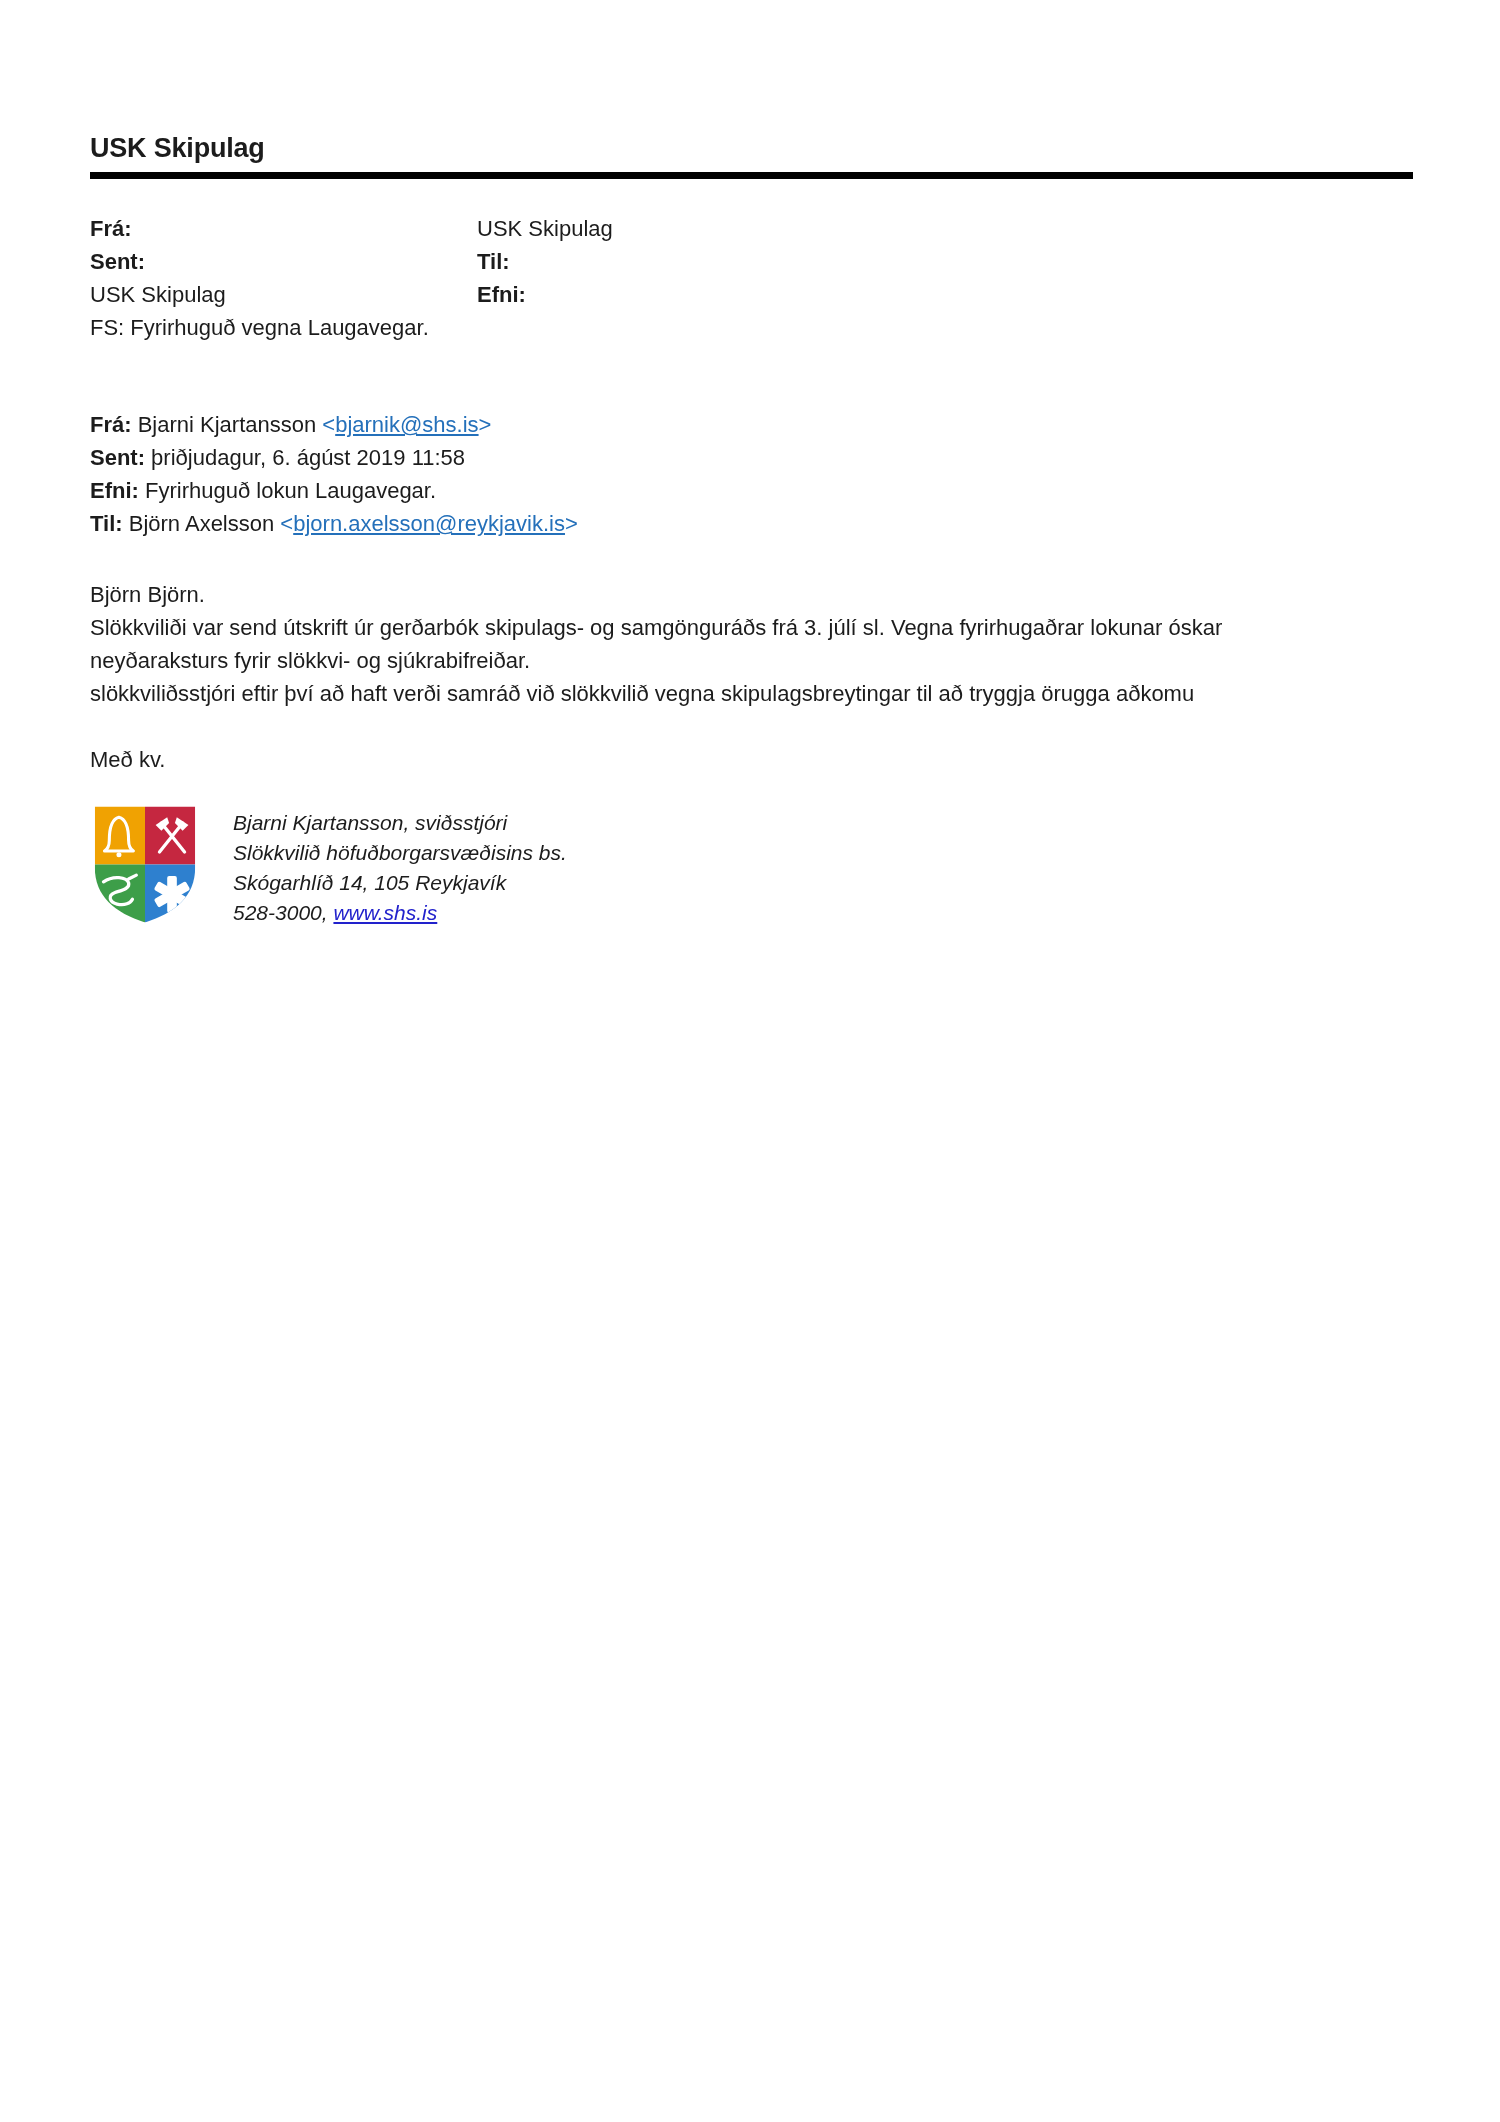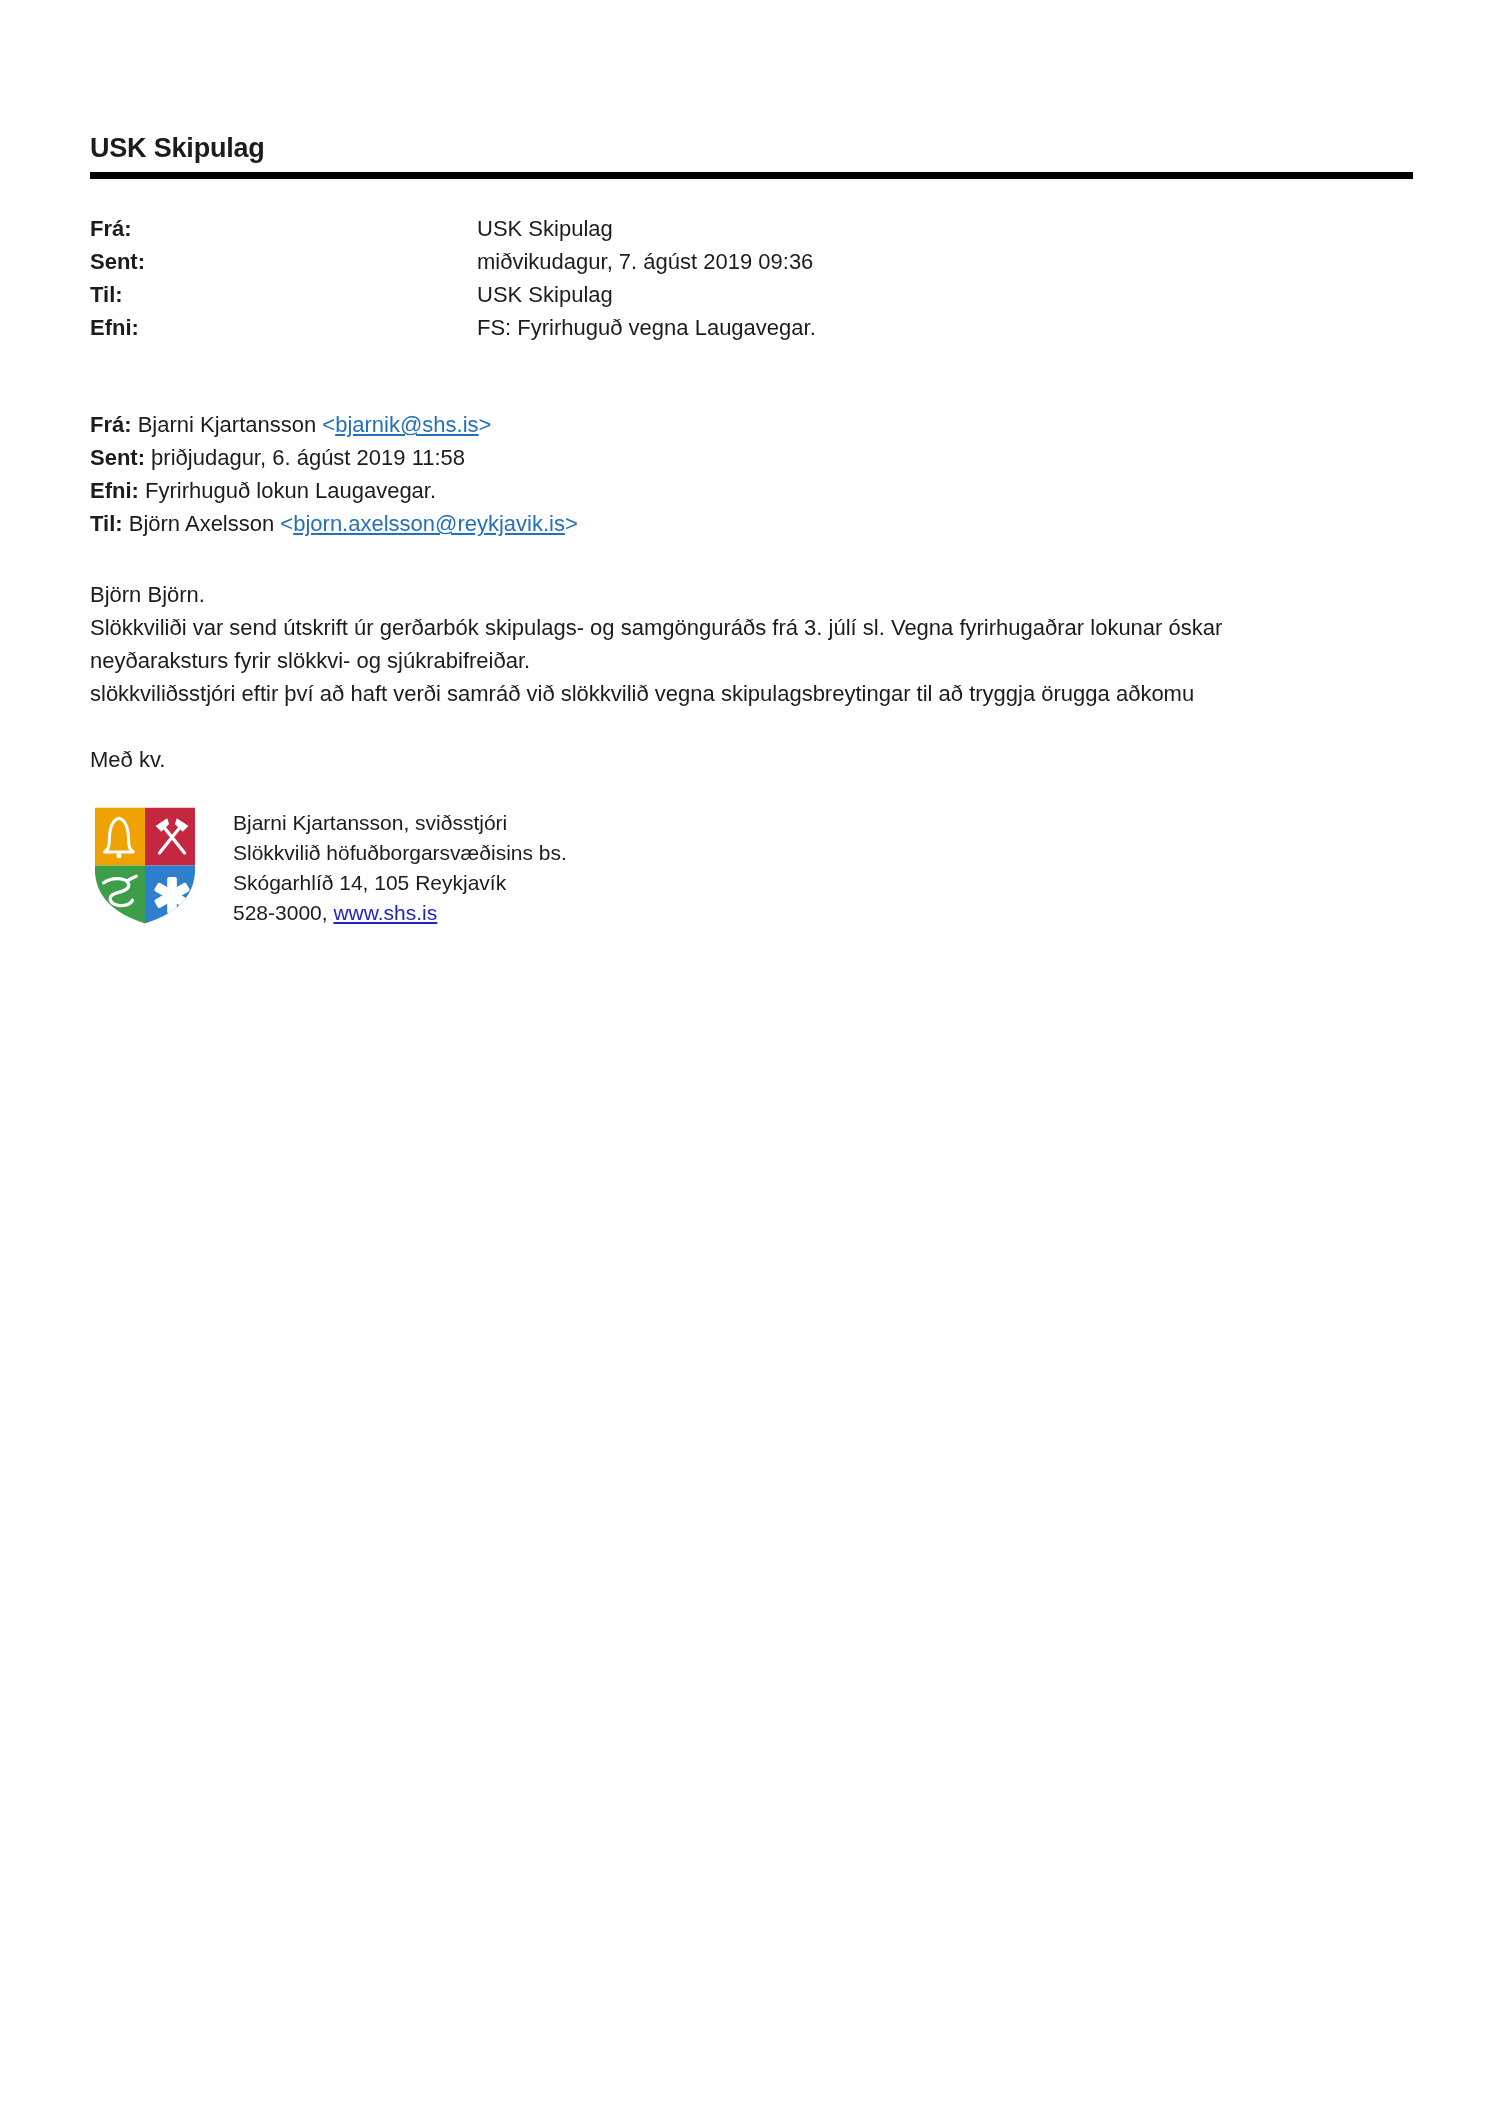--- a/index.html
+++ b/index.html
@@ -31,21 +31,21 @@
   .fwd-line b { font-weight:700; }
 
   .email-link { color:#2470BA; text-decoration:underline; cursor:pointer; }
   .bracket { color:#2470BA; text-decoration:none; }
 
   .body-block { margin-top:38px; }
   .body-line { font-size:22px; line-height:33px; white-space:nowrap; }
 
   .closing { margin-top:33px; font-size:22px; line-height:33px; }
 
-  .signature { margin-top:24px; display:flex; align-items:flex-end; }
+  .signature { margin-top:24px; display:flex; align-items:center;font-style:italic; }
   .sig-logo { width:110px; height:125px; flex:0 0 auto; }
   .sig-text { margin-left:33px; padding-top:8px; }
   .sig-line { font-size:21px; line-height:30px; white-space:nowrap; }
   .web-link { color:#2222CC; text-decoration:underline; cursor:pointer; }
 
   .page-number {
     position:absolute; top:1995px; left:0; right:10px;
     text-align:center; font-size:20px; line-height:26px; color:#1c1c1c;
   }
 </style>
@@ -55,21 +55,20 @@
 <div class="page">
   <div class="content">
 
     <div class="doc-title">USK Skipulag</div>
     <div class="title-rule"></div>
 
     <div class="hdr-table">
       <div class="hdr-label">Frá:</div>
       <div class="hdr-value">USK Skipulag</div>
       <div class="hdr-label">Sent:</div>
-      <div class="hdr-value">miðvikudagur, 7. ágúst 2019 09:36</div>
       <div class="hdr-label">Til:</div>
       <div class="hdr-value">USK Skipulag</div>
       <div class="hdr-label">Efni:</div>
       <div class="hdr-value">FS: Fyrirhuguð vegna Laugavegar.</div>
     </div>
 
     <div class="fwd-block">
       <div class="fwd-line"><b>Frá:</b><span> Bjarni Kjartansson </span><span class="bracket">&lt;</span><a class="email-link">bjarnik@shs.is</a><span class="bracket">&gt;</span></div>
       <div class="fwd-line"><b>Sent:</b><span> þriðjudagur, 6. ágúst 2019 11:58</span></div>
       <div class="fwd-line"><b>Efni:</b><span> Fyrirhuguð lokun Laugavegar.</span></div>

